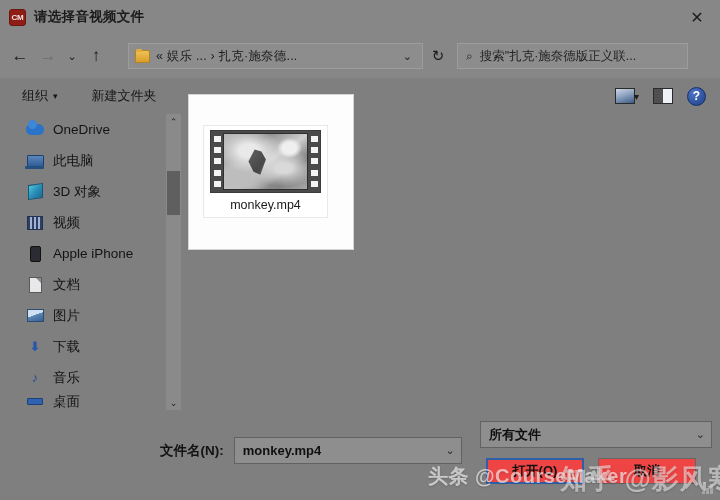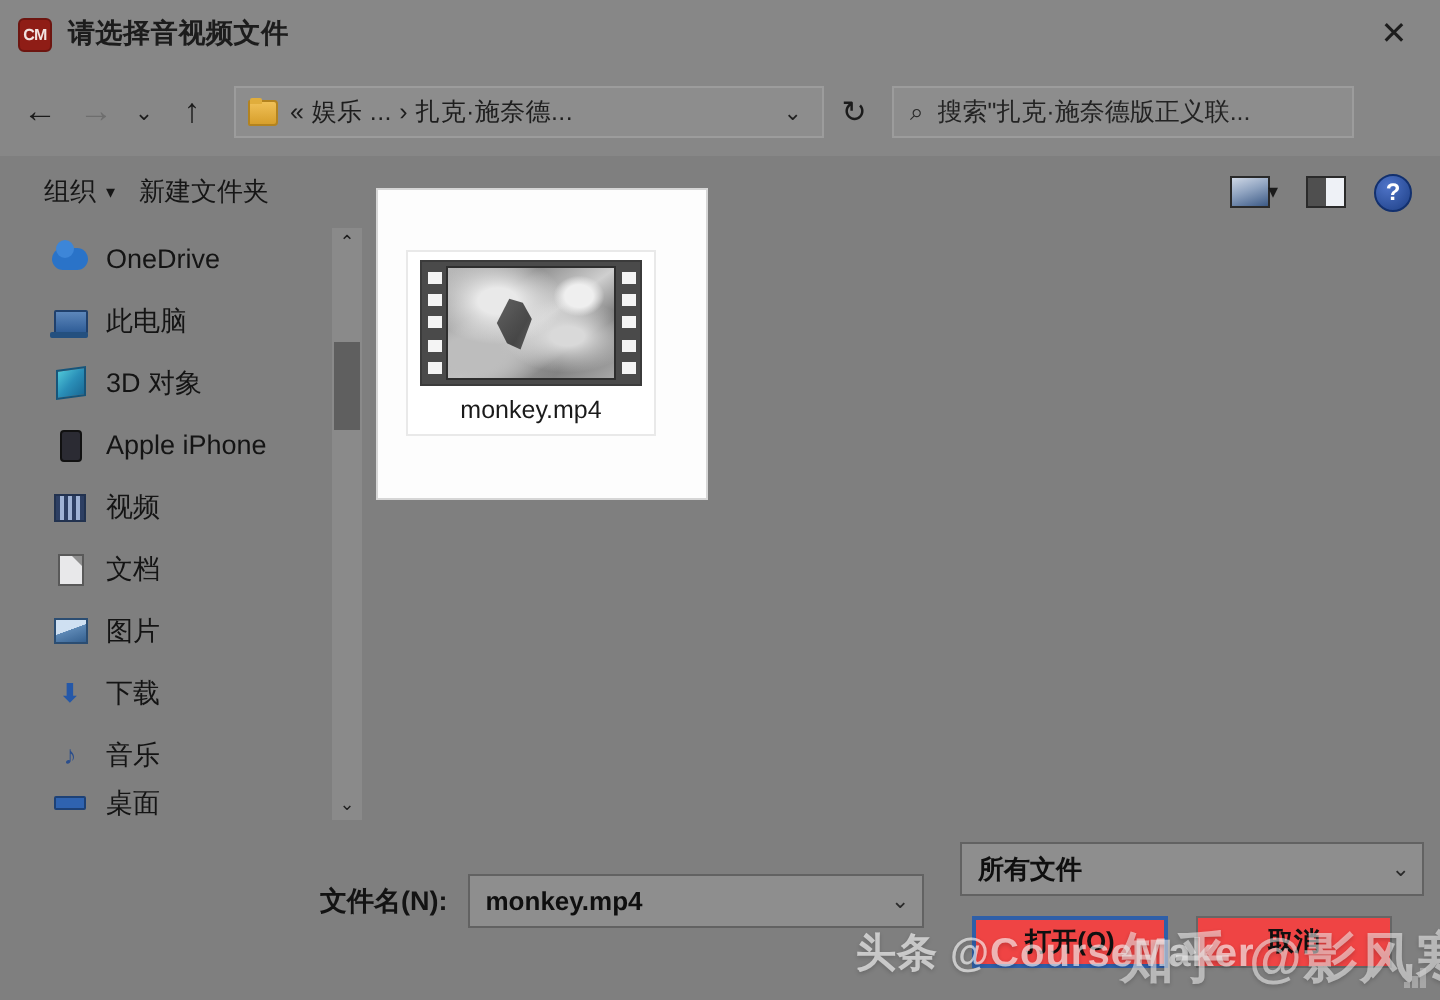--- a/index.html
+++ b/index.html
@@ -64,21 +64,21 @@
   .nav-btn.small { width: 20px; font-size: 11px; }
   .nav-spacer { width: 6px; }
 
   .crumbbar {
     flex: 0 0 auto;
     width: 295px; height: 26px;
     background: #8d8d8d;
     border: 1px solid #9c9c9c;
     display: flex; align-items: center;
     padding: 12px 4px;
-    margin-left: 7px;
+    margin-left: 18px;
   }
   .crumb-folder {
     width: 15px; height: 13px;
     background: linear-gradient(#f0c057, #d79f2c);
     border: 1px solid #b3831f;
     border-radius: 1px 2px 2px 1px;
     margin: 0 6px 0 2px;
     position: relative;
   }
   .crumb-folder:before{
@@ -121,21 +121,21 @@
     display: flex; align-items: center;
   }
   .tb-item {
     font-size: 13px; color: #161616;
     padding: 0 6px;
     display: flex; align-items: center;
     font-weight: 500;
   }
   .tb-item .caret { font-size: 9px; margin-left: 5px; }
   .tb-organize { margin-left: 16px; }
-  .tb-newfolder { }
+  .tb-newfolder { margin-left: 22px; }
   .tb-right {
     margin-left: auto; margin-right: 14px;
     display: flex; align-items: center; gap: 14px;
   }
   .icon-viewmode {
     width: 20px; height: 16px;
     border: 1.5px solid #2a2a2a;
     background: linear-gradient(160deg,#cfd8e6 0%,#8fa3c0 45%,#3c5a86 100%);
   }
   .icon-caret { font-size: 10px; color: #1b1b1b; margin-left: -7px; }
@@ -463,29 +463,29 @@
     <span>此电脑</span>
   </div>
   <div class="side-item sub">
     <span class="sico">
         <i class="ic-3d"></i>
       </span>
     <span>3D 对象</span>
   </div>
   <div class="side-item sub">
     <span class="sico">
+        <i class="ic-video"></i>
+      </span>
+    <span>视频</span>
+  </div>
+  <div class="side-item sub">
+    <span class="sico">
         <i class="ic-phone"></i>
       </span>
     <span>Apple iPhone</span>
-  </div>
-  <div class="side-item sub">
-    <span class="sico">
-        <i class="ic-video"></i>
-      </span>
-    <span>视频</span>
   </div>
   <div class="side-item sub">
     <span class="sico">
         <i class="ic-docs"></i>
       </span>
     <span>文档</span>
   </div>
   <div class="side-item sub">
     <span class="sico">
         <i class="ic-pics"></i>

